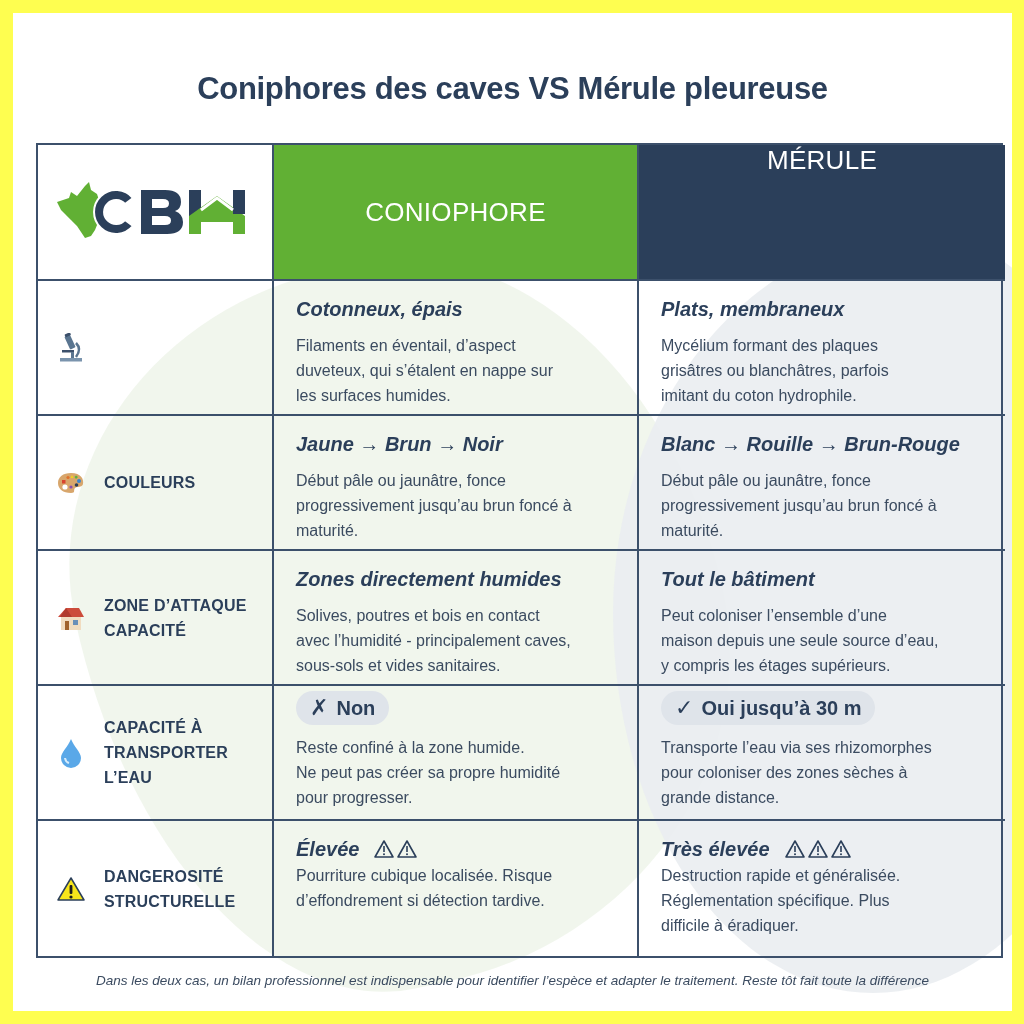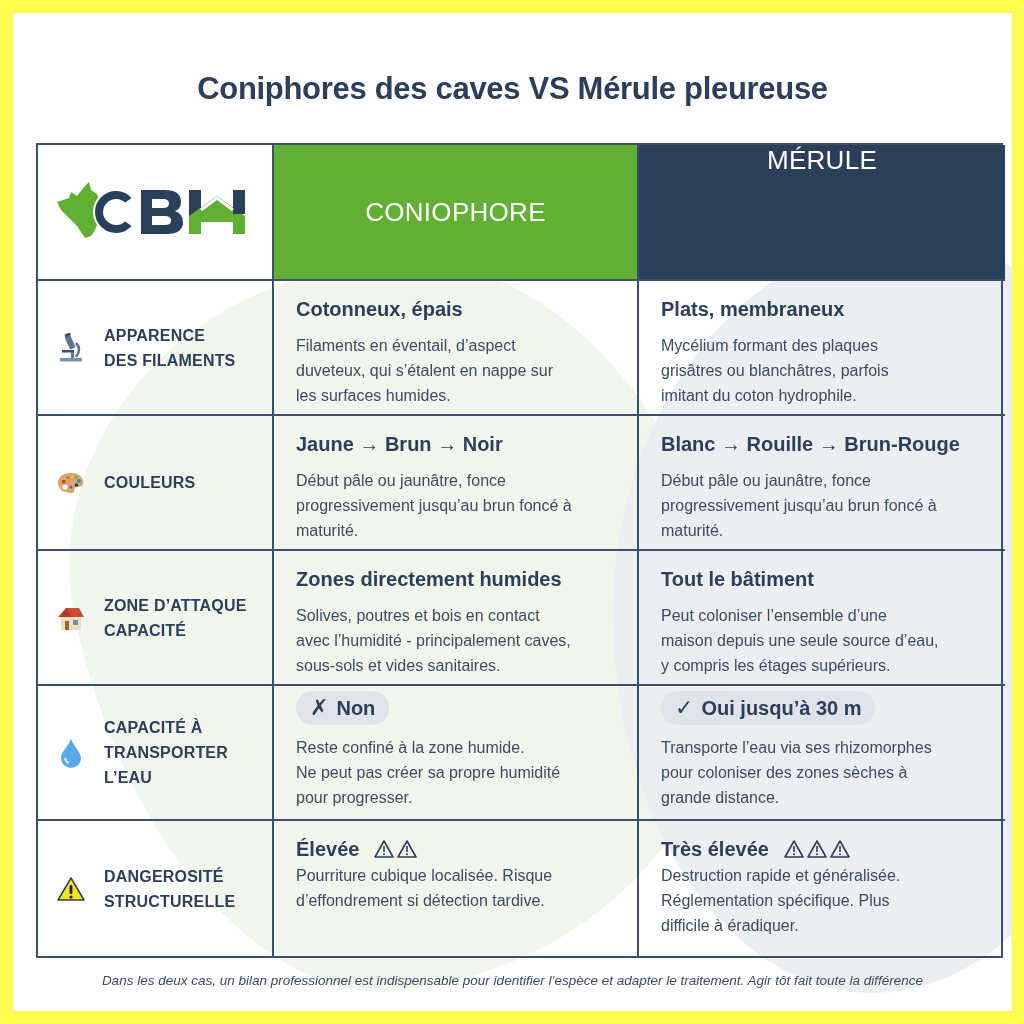--- a/index.html
+++ b/index.html
@@ -97,21 +97,21 @@
       white-space: pre-line;
     }
     .content {
       padding: 14px 22px 0 22px;
     }
     .content-title {
       font-size: 20px;
       font-weight: 700;
       color: #2b3f5a;
       line-height: 28px;
-      display: flex; align-items: center;
+      display: flex; align-items: center; font-style: italic;
     }
     .content-body {
       font-size: 16px;
       color: #3b4b60;
       line-height: 25px;
       margin-top: 10px;
       white-space: pre-line;
     }
     .pill {
       display: inline-flex; align-items: center;
@@ -177,22 +177,20 @@
       <span class="row-icon">
         <svg width="26" height="30" viewBox="0 0 26 30">
           <rect x="9" y="2" width="6" height="14" rx="1" transform="rotate(-25 12 9)" fill="#5a7590"></rect>
           <rect x="10" y="0" width="6" height="3" rx="1" transform="rotate(-25 12 9)" fill="#3c506b"></rect>
           <rect x="4" y="17" width="12" height="2.5" fill="#3c506b"></rect>
           <path d="M18 10 Q24 16 18 24" fill="none" stroke="#5a7590" stroke-width="2.5"></path>
           <rect x="13" y="19" width="3" height="6" fill="#5a7590"></rect>
           <rect x="2" y="25" width="22" height="3.5" fill="#7a94ad"></rect>
         </svg>
       </span>
-      <span class="row-label-text">APPARENCE
-DES FILAMENTS</span>
     </div>
     <div class="cell content">
       <div class="content-title">Cotonneux, épais</div>
       <div class="content-body">Filaments en éventail, d’aspect
 duveteux, qui s’étalent en nappe sur
 les surfaces humides.</div>
     </div>
     <div class="cell content last-col">
       <div class="content-title">Plats, membraneux</div>
       <div class="content-body">Mycélium formant des plaques
@@ -335,14 +333,14 @@
               <circle cx="11" cy="15.2" r="1" fill="#2b3f5a"></circle>
             </svg>
         </span>
       </div>
       <div class="content-body">Destruction rapide et généralisée.
 Réglementation spécifique. Plus
 difficile à éradiquer.</div>
     </div>
   </div>
 
-  <p class="footer">Dans les deux cas, un bilan professionnel est indispensable pour identifier l’espèce et adapter le traitement. Agir tôt fait toute la différence</p>
+  <p class="footer">Dans les deux cas, un bilan professionnel est indispensable pour identifier l’espèce et adapter le traitement. Reste tôt fait toute la différence</p>
 </div>
 
 </body></html>

